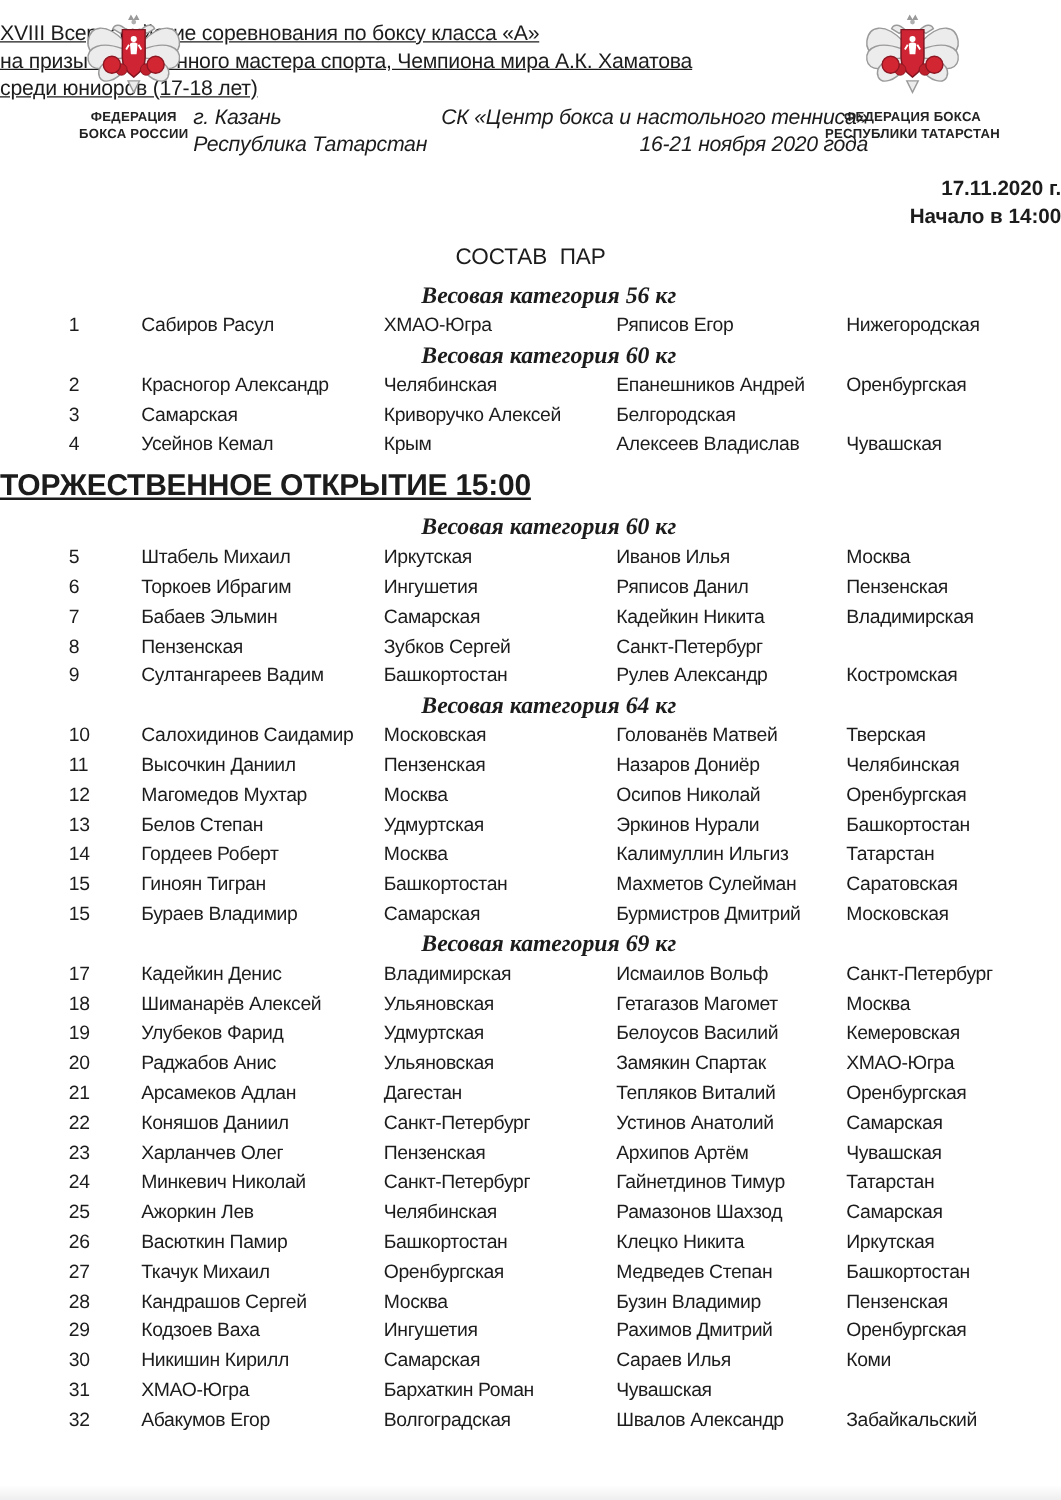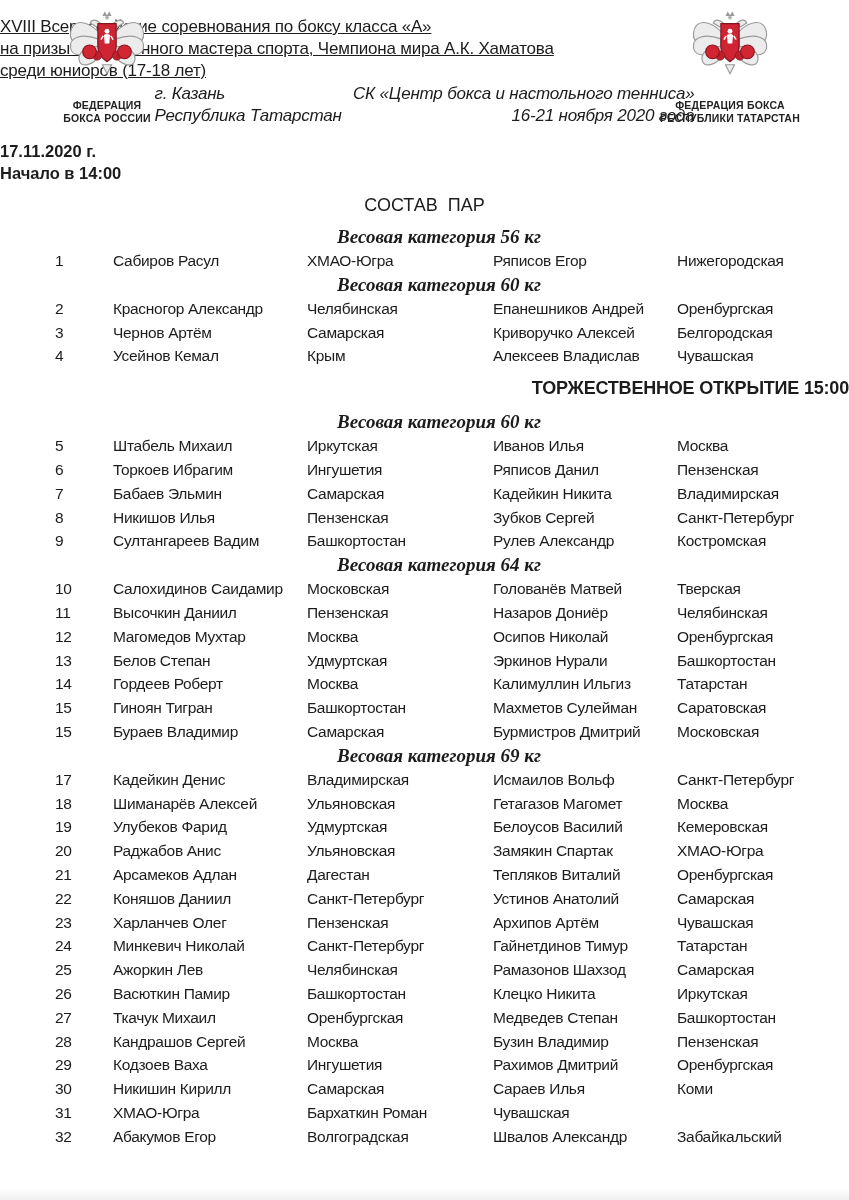--- a/index.html
+++ b/index.html
@@ -13,21 +13,21 @@
     color: #1c1c1c;
     overflow: hidden;
   }
   
   .header { position: relative; height: 128px; }
   .logo { position: absolute; text-align: center; }
   .logo-left  { left: 48px;  top: 10px; width: 118px; }
   .logo-right { right: 30px; top: 10px; width: 178px; }
   .logo svg { display:block; margin: 0 auto; }
   .logo-caption {
-    margin-top: 13px;
+    margin-top: 2px;
     font-size: 10.5px;
     font-weight: bold;
     line-height: 12.5px;
     letter-spacing: 0.2px;
     color: #222;
   }
   .title-block { text-align: left; padding-top: 16px; text-decoration: underline; }
   .title-line {
     font-size: 17px;
     line-height: 22px;
@@ -42,21 +42,21 @@
   }
   .loc-left  { text-align: left; }
   .loc-right { text-align: right; }
   .loc-line {
     font-style: italic;
     font-size: 17px;
     line-height: 22px;
     letter-spacing: -0.2px;
   }
   
-  .session { text-align: left; margin-top: 12px; }
+  .session { text-align: right; margin-top: 12px; }
   .session-line { font-weight: bold; font-size: 16.5px; line-height: 22px; }
   .list-title {
     text-align: center;
     margin-top: 9px;
     font-size: 18px;
     line-height: 24px;
     white-space: pre;
   }
   
   .pairs-body { margin-top: 8px; }
@@ -73,26 +73,27 @@
   .row {
     display: grid;
     grid-template-columns: 58px 194px 186px 184px 1fr;
     padding-left: 55px;
     font-size: 15.5px;
     line-height: 23.8px;
     letter-spacing: -0.3px;
     white-space: nowrap;
   }
   .note {
-    text-align: right;
+    text-align: left;
     font-weight: bold;
-    font-size: 18px;
+    font-size: 24px;
     line-height: 23px;
     margin: 9px 0 10px;
     letter-spacing: -0.2px;
+    text-decoration: underline;
   }
   
   .scan-noise {
     position: absolute;
     left: 0; right: 0; bottom: 0;
     height: 12px;
     background: linear-gradient(to bottom, rgba(255,255,255,0), rgba(120,120,120,0.12));
   }
 </style>
 </head>
@@ -193,21 +194,20 @@
   <div class="row">
     <span class="c-num">2</span>
     <span class="c-name">Красногор Александр</span>
     <span class="c-reg">Челябинская</span>
     <span class="c-name2">Епанешников Андрей</span>
     <span class="c-reg2">Оренбургская</span>
   </div>
 
   <div class="row">
     <span class="c-num">3</span>
-    <span class="c-name">Чернов Артём</span>
     <span class="c-reg">Самарская</span>
     <span class="c-name2">Криворучко Алексей</span>
     <span class="c-reg2">Белгородская</span>
   </div>
 
   <div class="row">
     <span class="c-num">4</span>
     <span class="c-name">Усейнов Кемал</span>
     <span class="c-reg">Крым</span>
     <span class="c-name2">Алексеев Владислав</span>
@@ -240,21 +240,20 @@
   <div class="row">
     <span class="c-num">7</span>
     <span class="c-name">Бабаев Эльмин</span>
     <span class="c-reg">Самарская</span>
     <span class="c-name2">Кадейкин Никита</span>
     <span class="c-reg2">Владимирская</span>
   </div>
 
   <div class="row">
     <span class="c-num">8</span>
-    <span class="c-name">Никишов Илья</span>
     <span class="c-reg">Пензенская</span>
     <span class="c-name2">Зубков Сергей</span>
     <span class="c-reg2">Санкт-Петербург</span>
   </div>
 
   <div class="row">
     <span class="c-num">9</span>
     <span class="c-name">Султангареев Вадим</span>
     <span class="c-reg">Башкортостан</span>
     <span class="c-name2">Рулев Александр</span>

